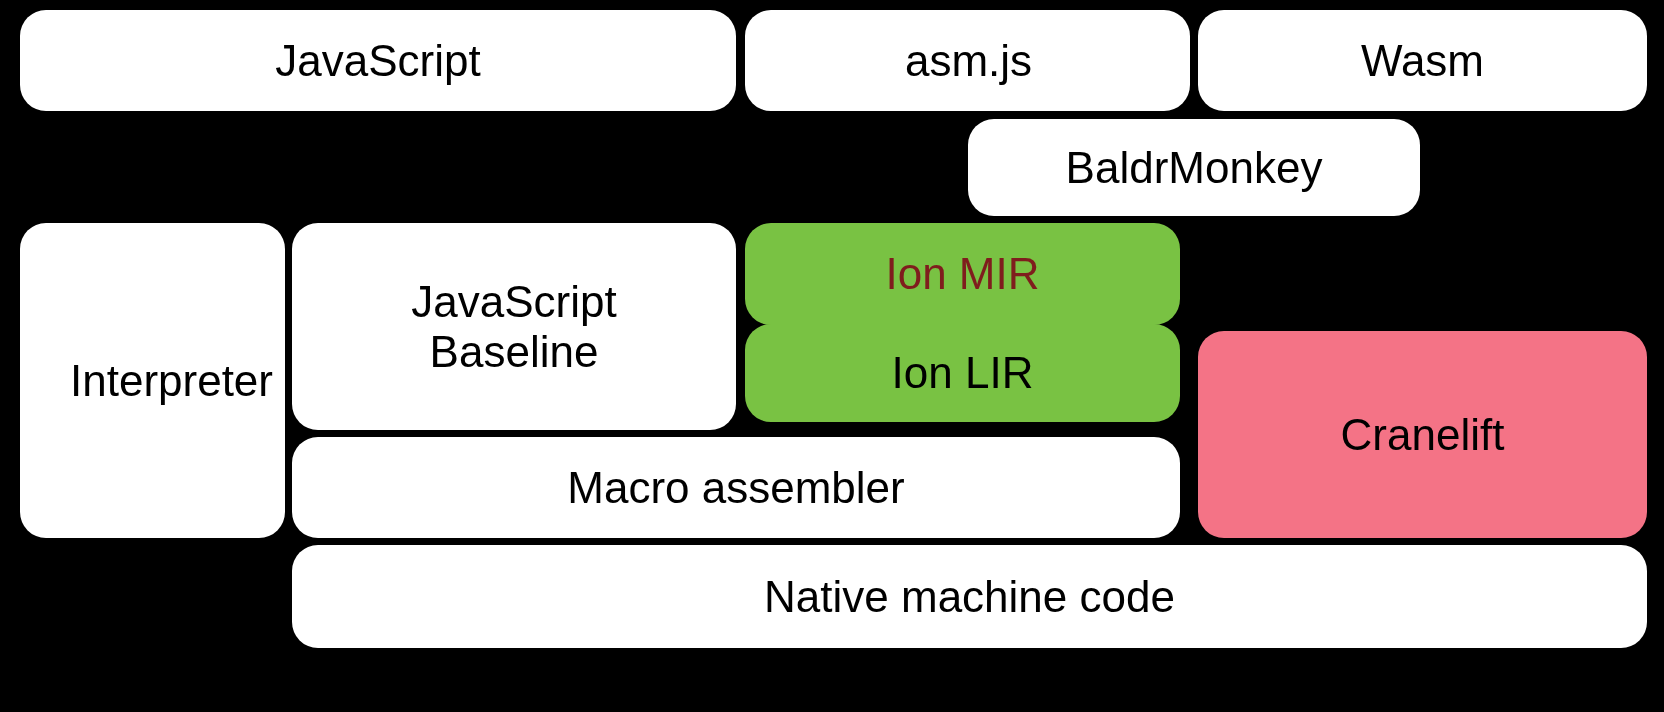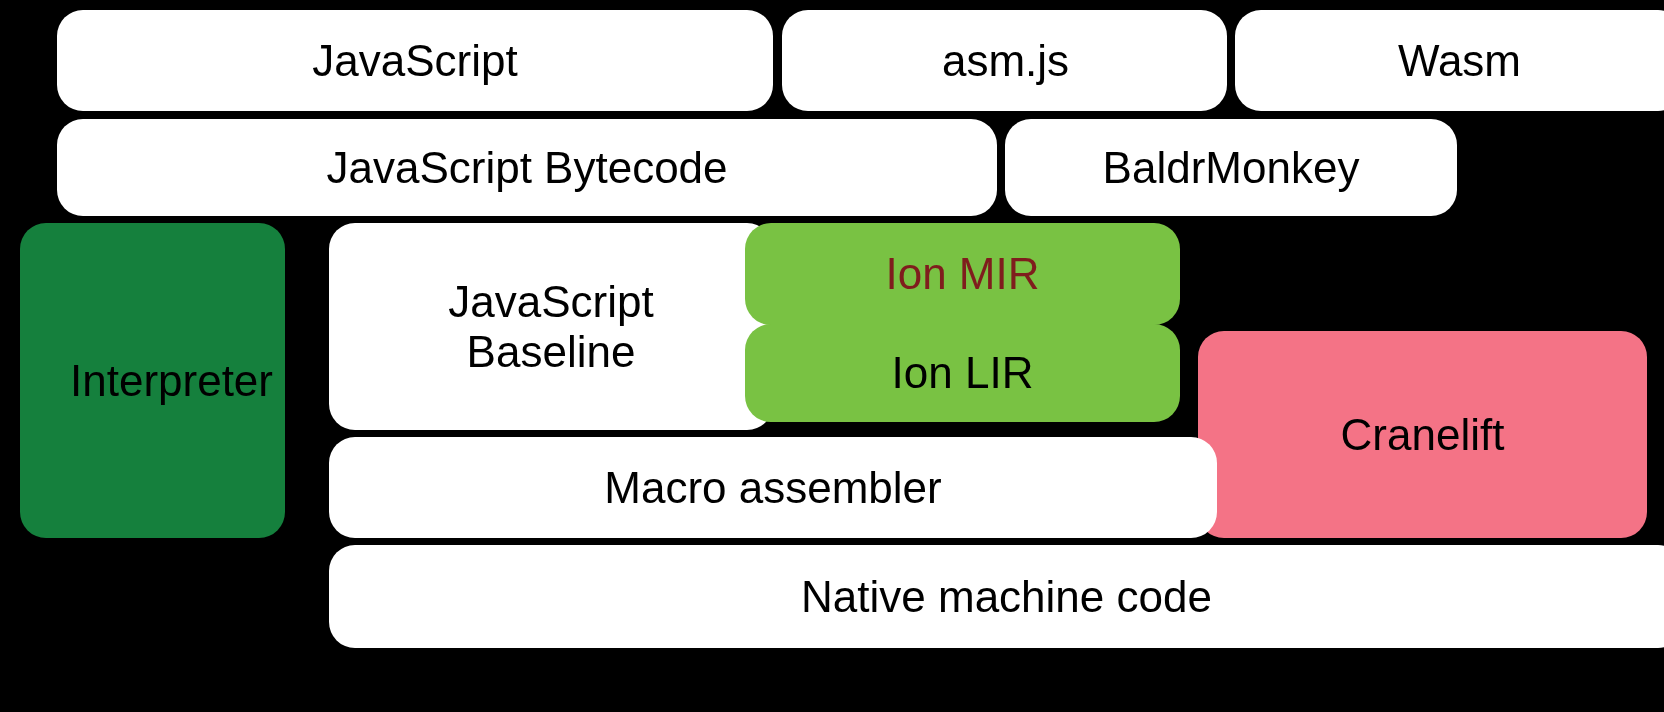--- a/index.html
+++ b/index.html
@@ -25,33 +25,32 @@
     border-radius: 26px;
     color: #000000;
     font-size: 44px;
     line-height: 1.12;
     font-weight: 400;
     letter-spacing: 0px;
     padding: 0 6px;
     white-space: pre-line;
     -webkit-font-smoothing: antialiased;
   }
-  .fill-white  { background: #FFFFFF; margin-left: 37px; }
-  .fill-grey   { background: #15803d; padding-left: 44px; }
+  .fill-white  { background: #FFFFFF; }
+  .fill-grey   { background: #ffffff; padding-left: 44px; }
   .fill-green  { background: #79C243; }
   .fill-pink   { background: #F47386; }
 </style>
 </head>
 <body>
 
 <div id="stage" style="background: rgb(0, 0, 0);">
     <div class="node fill-white" style="left: 20px; top: 10px; width: 716px; height: 101px; color: rgb(0, 0, 0);">JavaScript</div>
     <div class="node fill-white" style="left: 745px; top: 10px; width: 445px; height: 101px; color: rgb(0, 0, 0); padding-left: 8px;">asm.js</div>
     <div class="node fill-white" style="left: 1198px; top: 10px; width: 449px; height: 101px; color: rgb(0, 0, 0); text-align: right;">Wasm</div>
-    <div class="node fill-white" style="left: 20px; top: 119px; width: 940px; height: 97px; color: rgb(0, 0, 0);">JavaScript Bytecode</div>
     <div class="node fill-white" style="left: 968px; top: 119px; width: 452px; height: 97px; color: rgb(0, 0, 0);">BaldrMonkey</div>
     <div class="node fill-grey" style="left: 20px; top: 223px; width: 265px; height: 315px; color: rgb(0, 0, 0);">Interpreter</div>
     <div class="node fill-white" style="left: 292px; top: 223px; width: 444px; height: 207px; color: rgb(0, 0, 0);">JavaScript
 Baseline</div>
     <div class="node fill-green" style="left: 745px; top: 223px; width: 435px; height: 102px; color: #7f1d1d;">Ion MIR</div>
     <div class="node fill-green" style="left: 745px; top: 324px; width: 435px; height: 98px; color: rgb(0, 0, 0);">Ion LIR</div>
     <div class="node fill-pink" style="left: 1198px; top: 331px; width: 449px; height: 207px; color: rgb(0, 0, 0);">Cranelift</div>
     <div class="node fill-white" style="left: 292px; top: 437px; width: 888px; height: 101px; color: rgb(0, 0, 0);">Macro assembler</div>
     <div class="node fill-white" style="left: 292px; top: 545px; width: 1355px; height: 103px; color: rgb(0, 0, 0);">Native machine code</div>
   </div>

